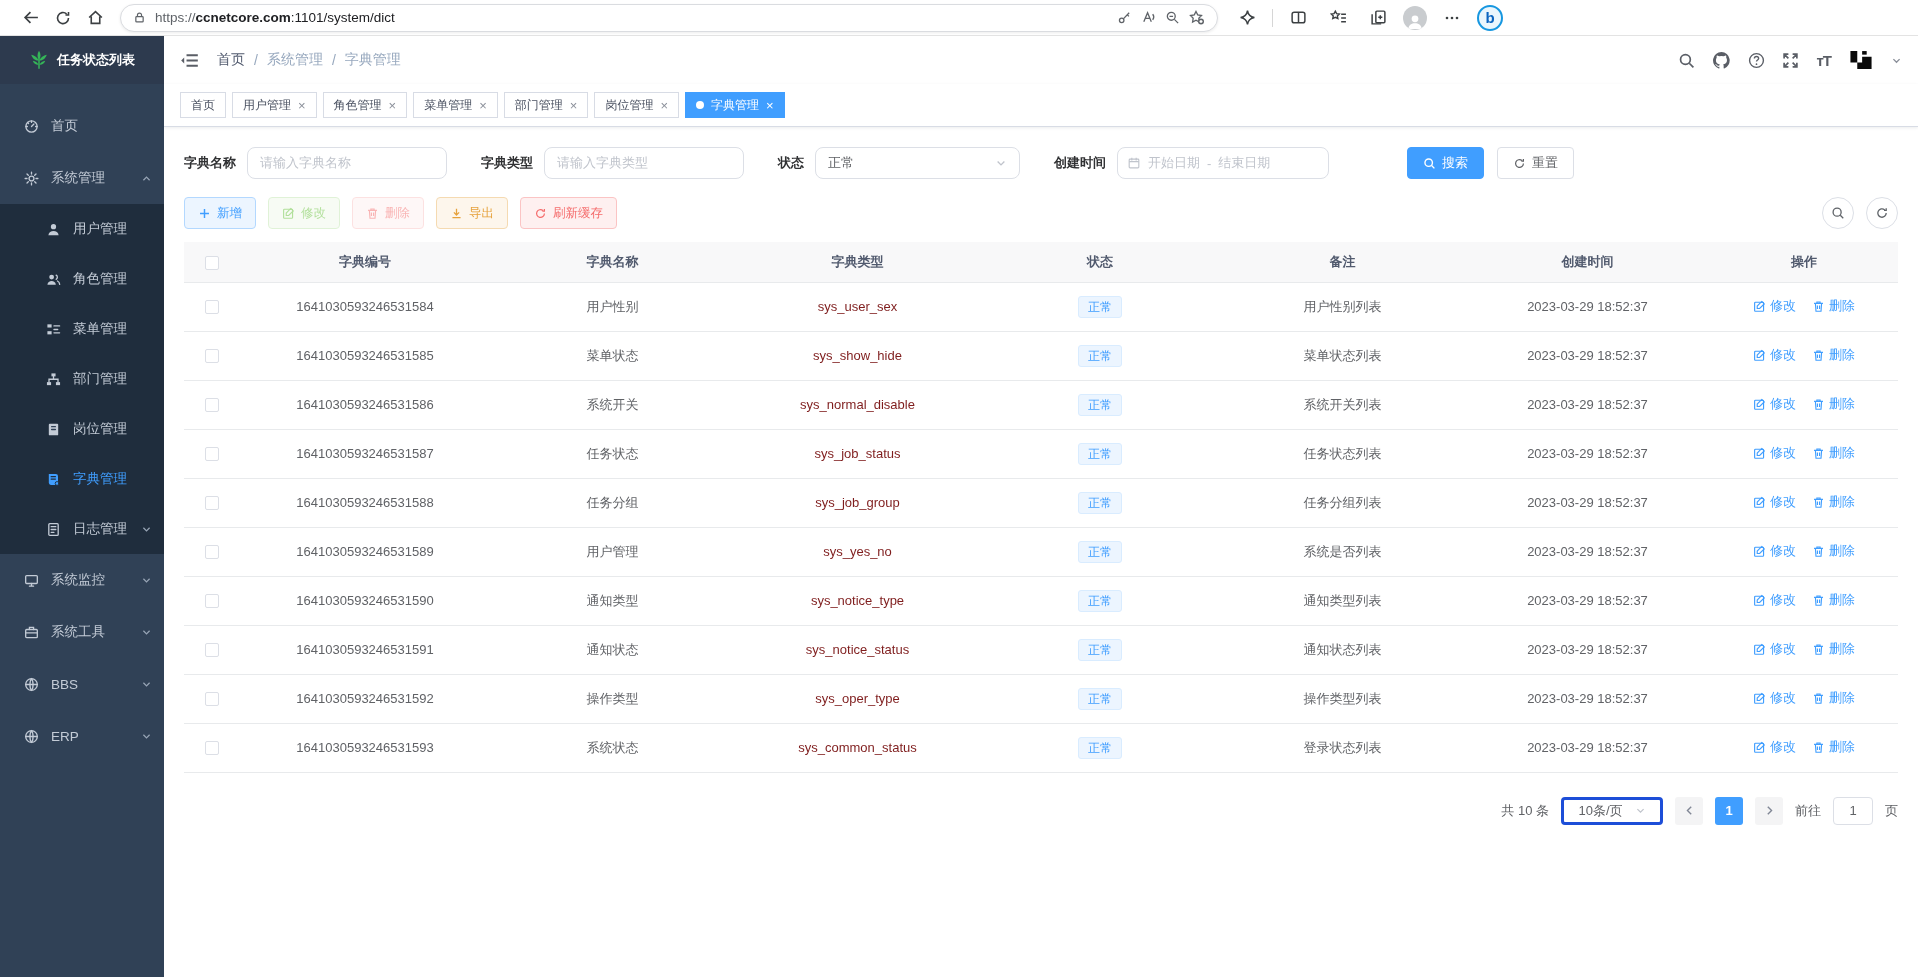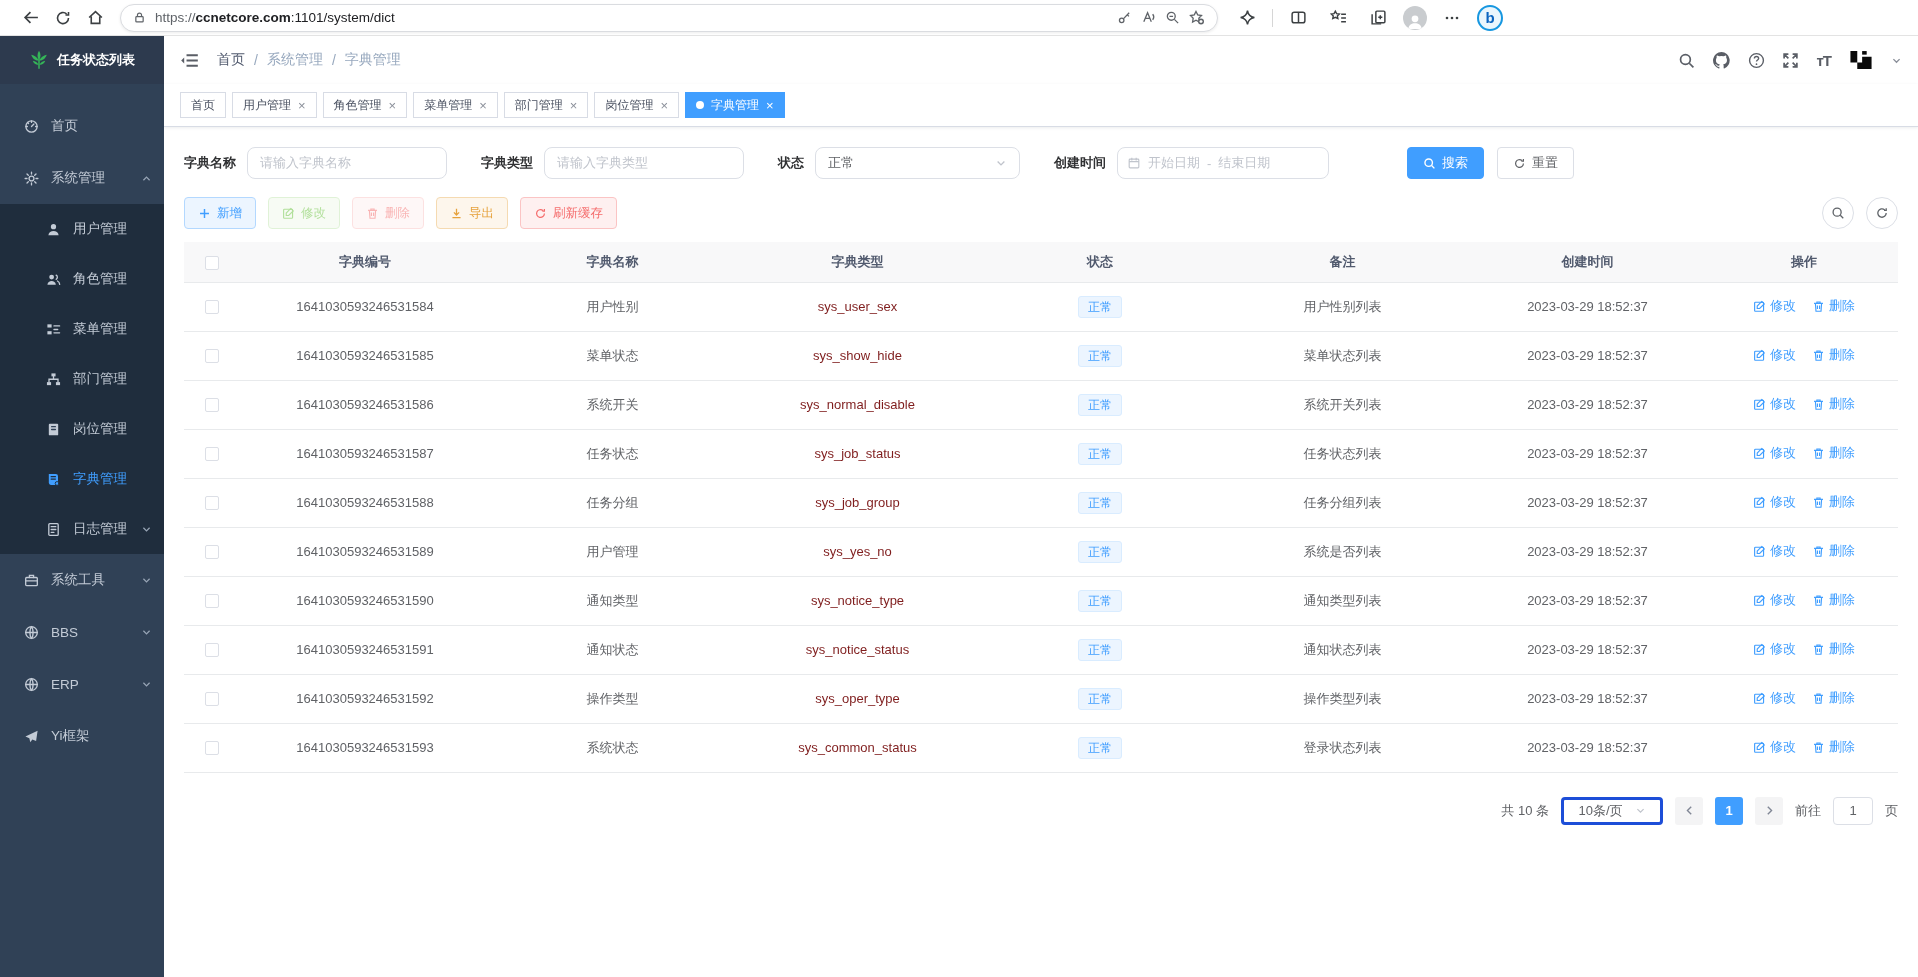--- a/index.html
+++ b/index.html
@@ -314,20 +314,34 @@
           <span>日志管理</span>
           <span class="caret">
             <svg width="11" height="11" viewBox="0 0 16 16" fill="none" stroke="currentColor" stroke-width="1.8">
               <path d="M3.5 5.5L8 10l4.5-4.5"></path>
             </svg>
           </span>
         </div>
         <div class="menu-item">
           <span class="icn">
             <svg width="15" height="15" viewBox="0 0 16 16" fill="none" stroke="currentColor" stroke-width="1.4" stroke-linecap="round">
+              <rect x="1.8" y="2.8" width="12.4" height="8.4" rx="1"></rect>
+              <path d="M5.8 14h4.4M8 11.2V14"></path>
+            </svg>
+          </span>
+          <span>系统监控</span>
+          <span class="caret">
+            <svg width="11" height="11" viewBox="0 0 16 16" fill="none" stroke="currentColor" stroke-width="1.8">
+              <path d="M3.5 5.5L8 10l4.5-4.5"></path>
+            </svg>
+          </span>
+        </div>
+        <div class="menu-item">
+          <span class="icn">
+            <svg width="15" height="15" viewBox="0 0 16 16" fill="none" stroke="currentColor" stroke-width="1.4" stroke-linecap="round">
               <rect x="1.8" y="4.8" width="12.4" height="8.6" rx="1"></rect>
               <path d="M5.8 4.8V2.6h4.4v2.2M1.8 8.4h12.4"></path>
             </svg>
           </span>
           <span>系统工具</span>
           <span class="caret">
             <svg width="11" height="11" viewBox="0 0 16 16" fill="none" stroke="currentColor" stroke-width="1.8">
               <path d="M3.5 5.5L8 10l4.5-4.5"></path>
             </svg>
           </span>
@@ -352,28 +366,20 @@
               <circle cx="8" cy="8" r="6.2"></circle>
               <path d="M1.8 8h12.4M8 1.8c2.2 2 2.2 10.4 0 12.4-2.2-2-2.2-10.4 0-12.4z"></path>
             </svg>
           </span>
           <span>ERP</span>
           <span class="caret">
             <svg width="11" height="11" viewBox="0 0 16 16" fill="none" stroke="currentColor" stroke-width="1.8">
               <path d="M3.5 5.5L8 10l4.5-4.5"></path>
             </svg>
           </span>
-        </div>
-        <div class="menu-item">
-          <span class="icn">
-            <svg width="15" height="15" viewBox="0 0 16 16" fill="none" stroke="currentColor" stroke-width="1.4" stroke-linecap="round">
-              <path d="M14.5 1.8L1.5 8l4.2 1.8 1 4.4 2.2-3.1 4 1.7z" fill="currentColor" stroke="none"></path>
-            </svg>
-          </span>
-          <span>Yi框架</span>
         </div>
       </nav>
   </aside>
 
   <div class="main">
 
     <header class="navbar">
       <span class="hamburger">
         <svg width="19" height="19" viewBox="0 0 16 16" fill="none" stroke="#5a5e66" stroke-width="1.7">
             <path d="M5.5 3.5H15M5.5 8H15M5.5 12.5H15"></path>

